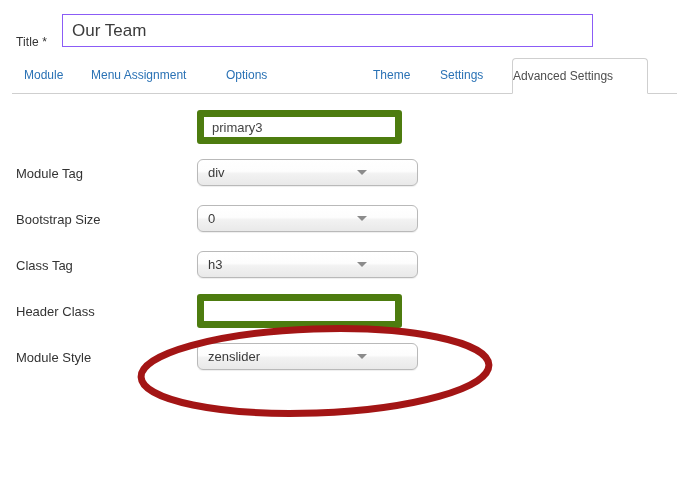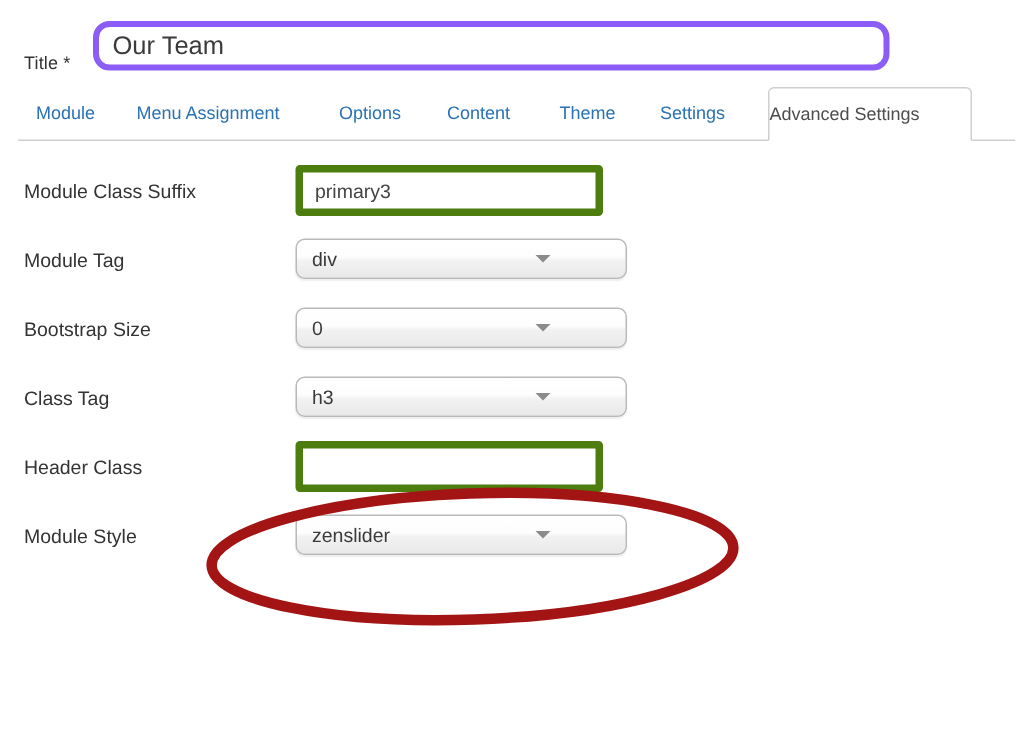--- a/index.html
+++ b/index.html
@@ -34,22 +34,22 @@
     white-space: nowrap;
     margin-top: 12px;
   }
   .title-input {
     position: absolute;
     left: 62px;
     top: 0;
     width: 531px;
     height: 33px;
     box-sizing: border-box;
-    border: 4px solid #8b5cf6;
-    border-radius: 11px;
+    border: 1px solid #8b5cf6;
+    border-radius: 0;
     background: #ffffff;
     font-family: "Liberation Sans", sans-serif;
     font-size: 17px;
     color: #3b3b3b;
     padding: 0 9px;
     outline: none;
   }
   .title-input::placeholder { color: #b0b0b0; }
 
   
@@ -119,21 +119,21 @@
     color: #333333;
     white-space: nowrap;
   }
   .text-input {
     position: absolute;
     left: 197px;
     top: 4px;
     width: 205px;
     height: 34px;
     box-sizing: border-box;
-    border: 5px solid #4d7c0f;
+    border: 7px solid #4d7c0f;
     border-radius: 3px;
     background: #ffffff;
     font-family: "Liberation Sans", sans-serif;
     font-size: 13px;
     color: #444444;
     padding: 0 8px;
     outline: none;
   }
   .text-input::placeholder { color: #b5b5b5; }
 
@@ -199,30 +199,28 @@
   <input class="title-input" type="text" placeholder="" value="Our Team" style="">
 </div>
 
 <div class="tabbar">
   <div class="tabbar-line-left"></div>
   <div class="tabbar-line-right"></div>
 
   <div class="tab" style="left: 24px; width: 55px; color: rgb(42, 114, 181);">Module</div>
   <div class="tab" style="left: 91px; width: 125px; color: rgb(42, 114, 181);">Menu Assignment</div>
   <div class="tab" style="left: 226px; width: 60px; color: rgb(42, 114, 181);">Options</div>
-  <div class="tab" style="left: 298px; width: 62px; color: rgb(42, 114, 181);">Content</div>
   <div class="tab" style="left: 373px; width: 52px; color: rgb(42, 114, 181);">Theme</div>
   <div class="tab" style="left: 440px; width: 62px; color: rgb(42, 114, 181);">Settings</div>
   <div class="tab active" style="left: 512px; width: 136px; color: rgb(77, 77, 77);">Advanced Settings</div>
 </div>
 
 <div class="form">
 
   <div class="row">
-    <span class="row-label">Module Class Suffix</span>
     <input class="text-input" type="text" placeholder="" value="primary3" style="">
   </div>
 
   <div class="row">
     <span class="row-label">Module Tag</span>
     <div class="select-wrap">
       <div class="select-box"></div>
       <span class="select-value">div</span>
       <span class="select-arrow"></span>
     </div>

